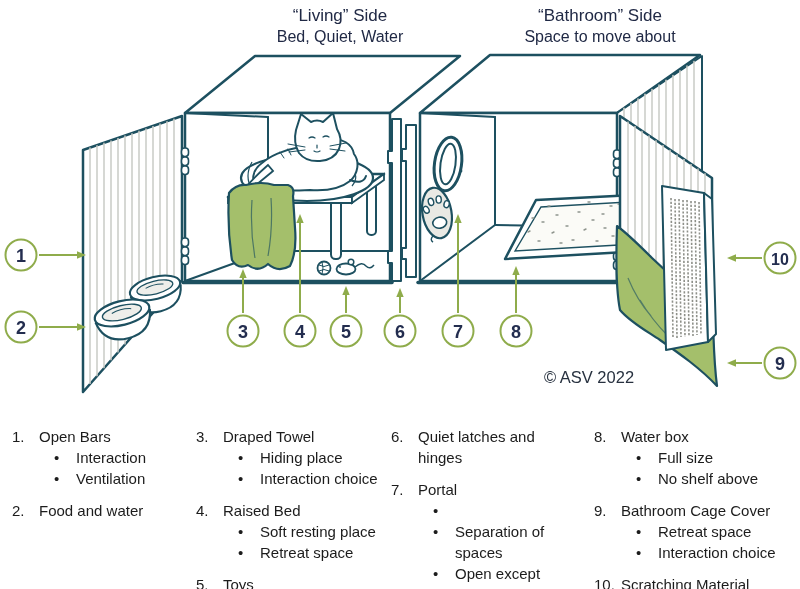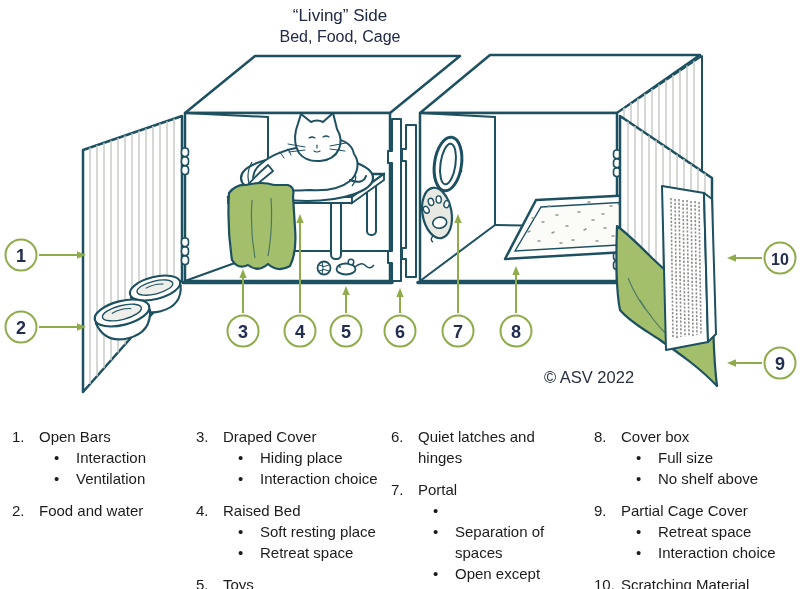--- a/index.html
+++ b/index.html
@@ -30,21 +30,25 @@
   .ldot{flex:0 0 22px;}
   .svgtxt{font-family:"Liberation Sans", sans-serif;}
 </style>
 </head>
 <body>
 
 <div class="stage">
 
   <div class="hdr hdr-living">
     <div class="hdr-title">“Living” Side</div>
-    <div class="hdr-sub">Bed, Food, Cage</div>
+    <div class="hdr-sub">Bed, Quiet, Water</div>
+  </div>
+  <div class="hdr hdr-bath">
+    <div class="hdr-title">“Bathroom” Side</div>
+    <div class="hdr-sub">Space to move about</div>
   </div>
 
   <svg class="diagram" width="800" height="422" viewBox="0 0 800 422">
 
     <g stroke-linejoin="round" stroke-linecap="round">
       <polygon points="185,113 255,56 460,56 390,113" fill="#ffffff" stroke="#1d5060" stroke-width="2.5"></polygon>
       <rect x="185" y="113" width="205" height="168" fill="#ffffff" stroke="#1d5060" stroke-width="2.5"></rect>
       <g stroke="#1d5060" stroke-width="2" fill="none">
         <line x1="185" y1="113" x2="268" y2="117"></line>
         <line x1="268" y1="117" x2="268" y2="251"></line>
@@ -303,21 +307,21 @@
       <div class="litem">
         <span class="lnum">2.</span>
         <span class="lbody"><span class="ltitle">Food and water</span></span>
       </div>
     </div>
 
     <div class="lcol lcol2">
       <div class="litem">
         <span class="lnum">3.</span>
         <span class="lbody">
-          <span class="ltitle">Draped Cover</span>
+          <span class="ltitle">Draped Towel</span>
           <span class="lbullet">
               <span class="ldot">•</span>
               <span>Hiding place</span>
             </span>
           <span class="lbullet">
               <span class="ldot">•</span>
               <span>Interaction choice</span>
             </span>
         </span>
       </div>
@@ -362,35 +366,35 @@
               <span>Open except during cleaning</span>
             </span>
         </span>
       </div>
     </div>
 
     <div class="lcol lcol4">
       <div class="litem">
         <span class="lnum">8.</span>
         <span class="lbody">
-          <span class="ltitle">Cover box</span>
+          <span class="ltitle">Water box</span>
           <span class="lbullet">
               <span class="ldot">•</span>
               <span>Full size</span>
             </span>
           <span class="lbullet">
               <span class="ldot">•</span>
               <span>No shelf above</span>
             </span>
         </span>
       </div>
       <div class="litem">
         <span class="lnum">9.</span>
         <span class="lbody">
-          <span class="ltitle">Partial Cage Cover</span>
+          <span class="ltitle">Bathroom Cage Cover</span>
           <span class="lbullet">
               <span class="ldot">•</span>
               <span>Retreat space</span>
             </span>
           <span class="lbullet">
               <span class="ldot">•</span>
               <span>Interaction choice</span>
             </span>
         </span>
       </div>

